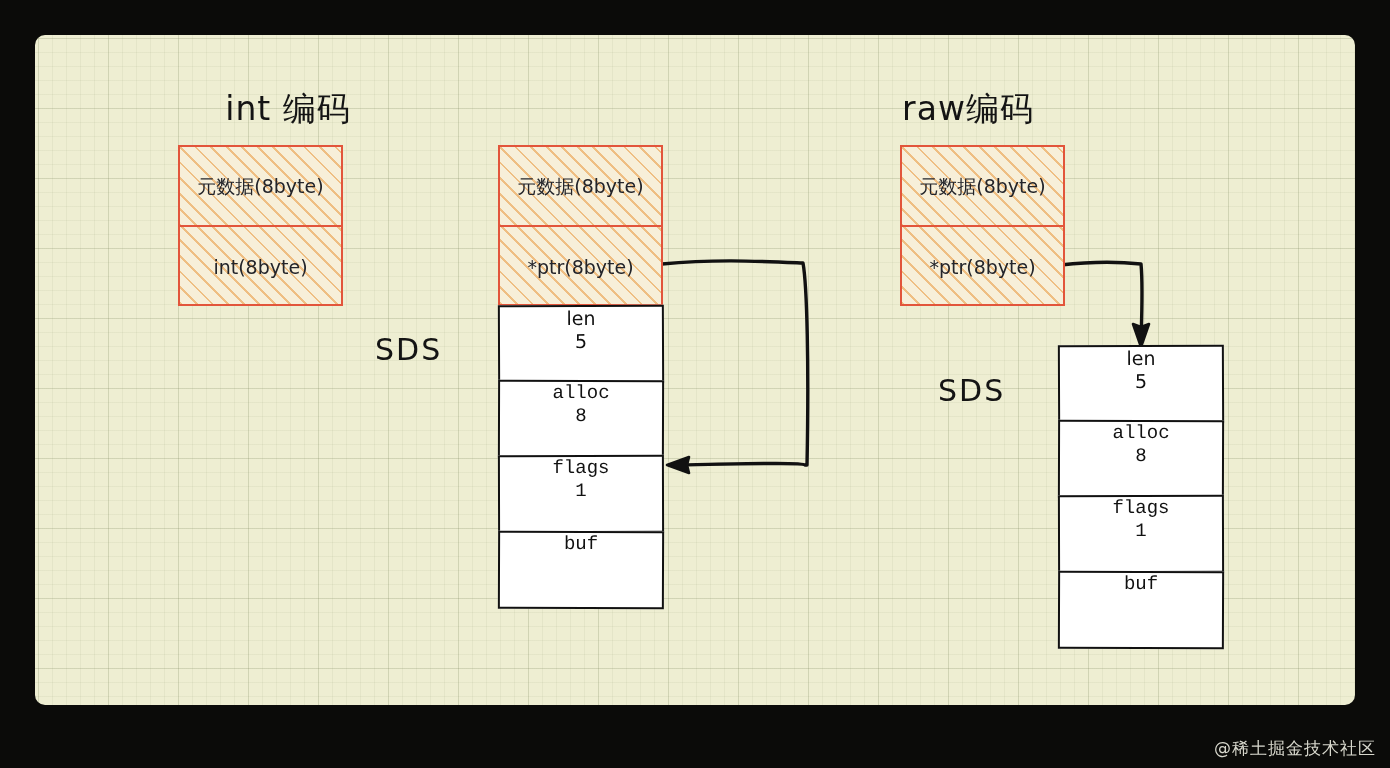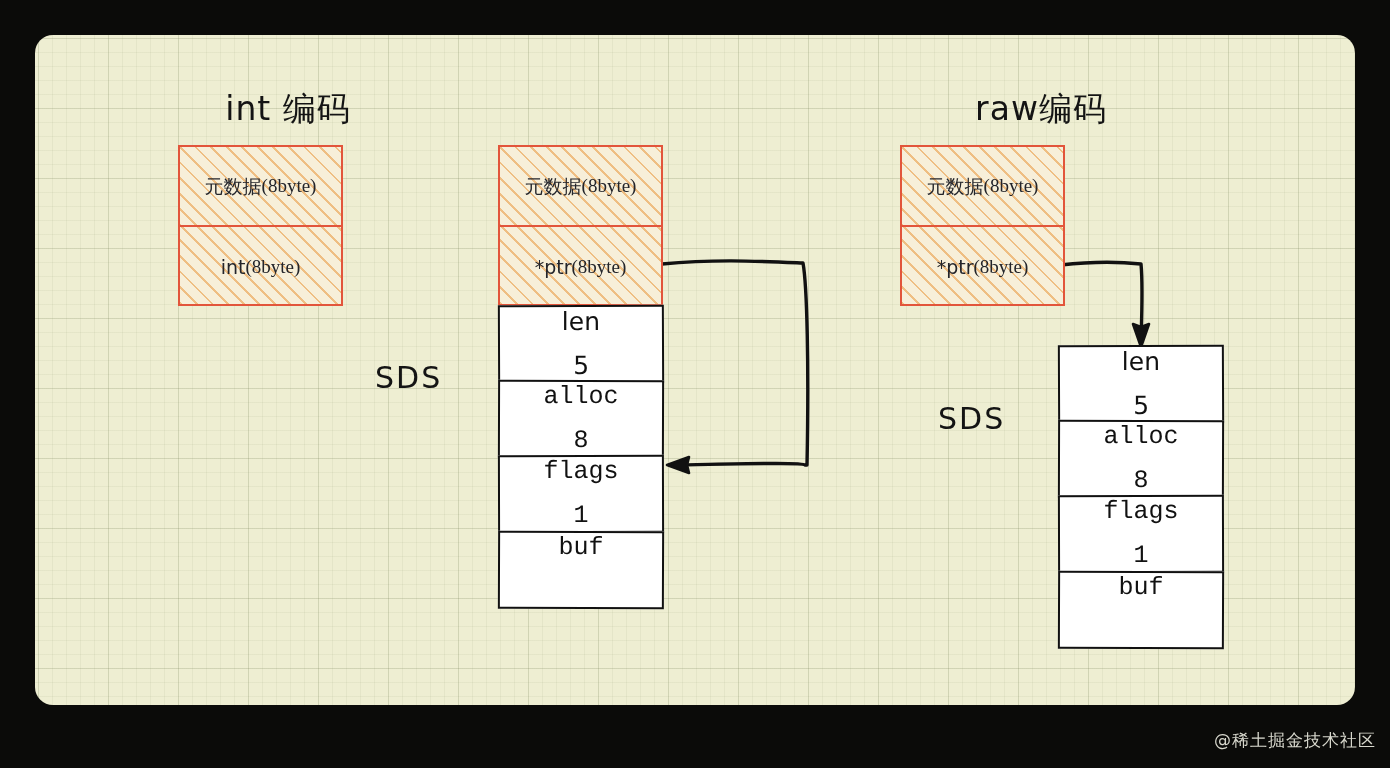--- a/index.html
+++ b/index.html
@@ -21,21 +21,21 @@
     background: #0b0b09;
   }
 
   
   #paper {
     position: absolute;
     left: 35px;
     top: 35px;
     width: 1320px;
     height: 670px;
-    border-radius: 18px;
+    border-radius: 10px;
     background-color: #eeeed2;
     background-image:
       linear-gradient(to right, rgba(140,150,110,0.22) 1px, transparent 1px),
       linear-gradient(to bottom, rgba(140,150,110,0.22) 1px, transparent 1px),
       linear-gradient(to right, rgba(140,150,110,0.10) 1px, transparent 1px),
       linear-gradient(to bottom, rgba(140,150,110,0.10) 1px, transparent 1px);
     background-size: 70px 70px, 70px 70px, 14px 14px, 14px 14px;
     background-position: 3px 3px, 3px 3px, 3px 3px, 3px 3px;
     overflow: hidden;
   }
@@ -74,74 +74,73 @@
     align-items: center;
     justify-content: center;
     line-height: 1.18;
     color: #23242a;
     font-size: 19px;
     font-family: "DejaVu Sans", "Liberation Sans", sans-serif;
   }
   .robj .cell.top {
     border-bottom: 2.5px solid #e2553b;
   }
-  .robj .cell .l2 { margin-top: 1px; font-family: Liberation Serif, serif; }
+  .robj .cell .l2 { margin-top: 1px; }
 
   
   .sds {
     position: absolute;
     box-sizing: border-box;
   }
   .sds .srow {
     position: relative;
     box-sizing: border-box;
     background: #ffffff;
     border: 2.8px solid #111111;
     display: flex;
     flex-direction: column;
     align-items: center;
-    justify-content: space-between;
+    justify-content: flex-start;
     color: #111111;
-    font-size: 25px;
+    font-size: 19px;
     line-height: 1.2;
     font-family: "DejaVu Sans", "Liberation Sans", sans-serif;
   }
   .sds .srow + .srow { margin-top: -2.8px; font-family: Liberation Mono, monospace; }
 
   
   .sds .srow:nth-child(1) { transform: rotate(-0.22deg); }
   .sds .srow:nth-child(2) { transform: rotate(0.16deg); }
   .sds .srow:nth-child(3) { transform: rotate(-0.14deg); }
   .sds .srow:nth-child(4) { transform: rotate(0.20deg); }
 
   
   .sds-label {
     position: absolute;
     font-size: 30px;
     color: #141414;
     letter-spacing: 2px;
     white-space: nowrap;
     font-family: "DejaVu Sans", "Liberation Sans", sans-serif;
-    margin-top: 28px;
   }
 
   
   #arrows {
     position: absolute;
     left: 0; top: 0;
     width: 1320px;
     height: 670px;
     pointer-events: none;
   }
 
   
   #watermark {
     position: absolute;
     right: 14px;
-    bottom: 16px;
+    bottom: 8px;
     font-size: 17px;
     color: #d7d7cc;
     letter-spacing: 1px;
     font-family: "DejaVu Sans", "Liberation Sans", sans-serif;
   }
 </style>
 </head>
 <body>
 
 <div id="canvas">
@@ -202,21 +201,21 @@
       </div>
       <div class="srow" style="height:78px;">
         <span>flags</span>
         <span>1</span>
       </div>
       <div class="srow" style="height:78px;">
         <span>buf</span>
       </div>
     </div>
 
-    <div class="col-title" style="left:906px; top:52px; width:200px;">raw编码</div>
+    <div class="col-title" style="left:833px; top:52px; width:200px;">raw编码</div>
 
     <div class="robj" style="left:865px; top:110px; width:165px; height:161px;">
       <div class="cell top">
         <span>元数据</span>
         <span class="l2">(8byte)</span>
       </div>
       <div class="cell">
         <span>*ptr</span>
         <span class="l2">(8byte)</span>
       </div>

